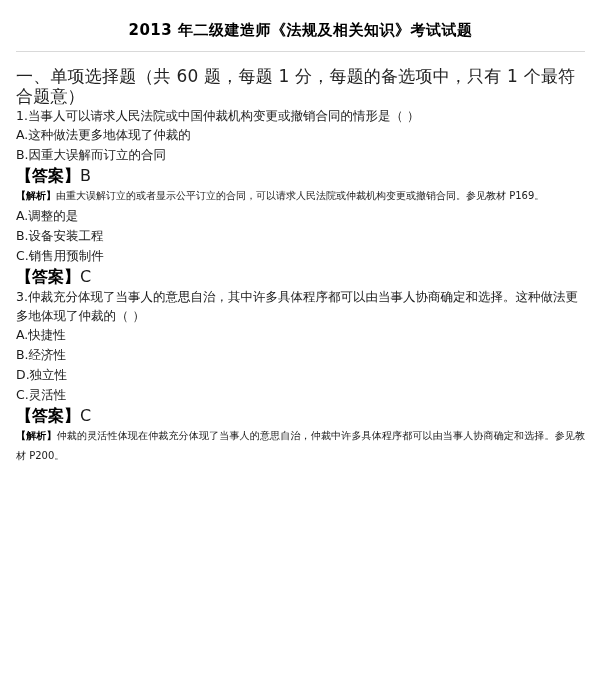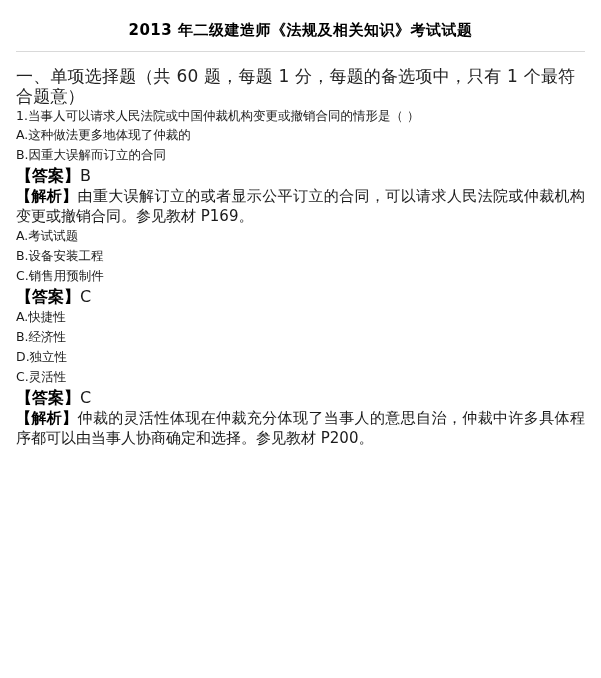--- a/index.html
+++ b/index.html
@@ -57,21 +57,21 @@
     color: #1a1a1a;
     margin: 0;
   }
   .q-answer {
     font-size: 16px;
     line-height: 21px;
     color: #1a1a1a;
     margin: 0;
   }
   .q-explain {
-    font-size: 15px;
+    font-size: 10px;
     line-height: 20px;
     color: #1a1a1a;
     margin: 0;
     text-align: justify;
   }
   .label-strong {
     font-weight: bold;
     color: #000;
   }
   .inline {
@@ -91,27 +91,28 @@
 
   <div class="question-block">
     <p class="q-stem">1.当事人可以请求人民法院或中国仲裁机构变更或撤销合同的情形是（    ）</p>
     <p class="q-option">A.这种做法更多地体现了仲裁的</p>
     <p class="q-option">B.因重大误解而订立的合同</p>
     <p class="q-answer"><span class="label-strong inline">【答案】</span><span class="inline">B</span></p>
     <p class="q-explain"><span class="label-strong inline">【解析】</span><span class="inline">由重大误解订立的或者显示公平订立的合同，可以请求人民法院或仲裁机构变更或撤销合同。参见教材 P169。</span></p>
   </div>
 
   <div class="question-block">
-    <p class="q-option">A.考试试题</p>
+    <p class="q-option">A.调整的是</p>
     <p class="q-option">B.设备安装工程</p>
     <p class="q-option">C.销售用预制件</p>
     <p class="q-answer"><span class="label-strong inline">【答案】</span><span class="inline">C</span></p>
   </div>
 
   <div class="question-block">
+    <p class="q-stem">3.仲裁充分体现了当事人的意思自治，其中许多具体程序都可以由当事人协商确定和选择。这种做法更多地体现了仲裁的（    ）</p>
     <p class="q-option">A.快捷性</p>
     <p class="q-option">B.经济性</p>
     <p class="q-option">D.独立性</p>
     <p class="q-option">C.灵活性</p>
     <p class="q-answer"><span class="label-strong inline">【答案】</span><span class="inline">C</span></p>
     <p class="q-explain"><span class="label-strong inline">【解析】</span><span class="inline">仲裁的灵活性体现在仲裁充分体现了当事人的意思自治，仲裁中许多具体程序都可以由当事人协商确定和选择。参见教材 P200。</span></p>
   </div>
 
 </div>
 

